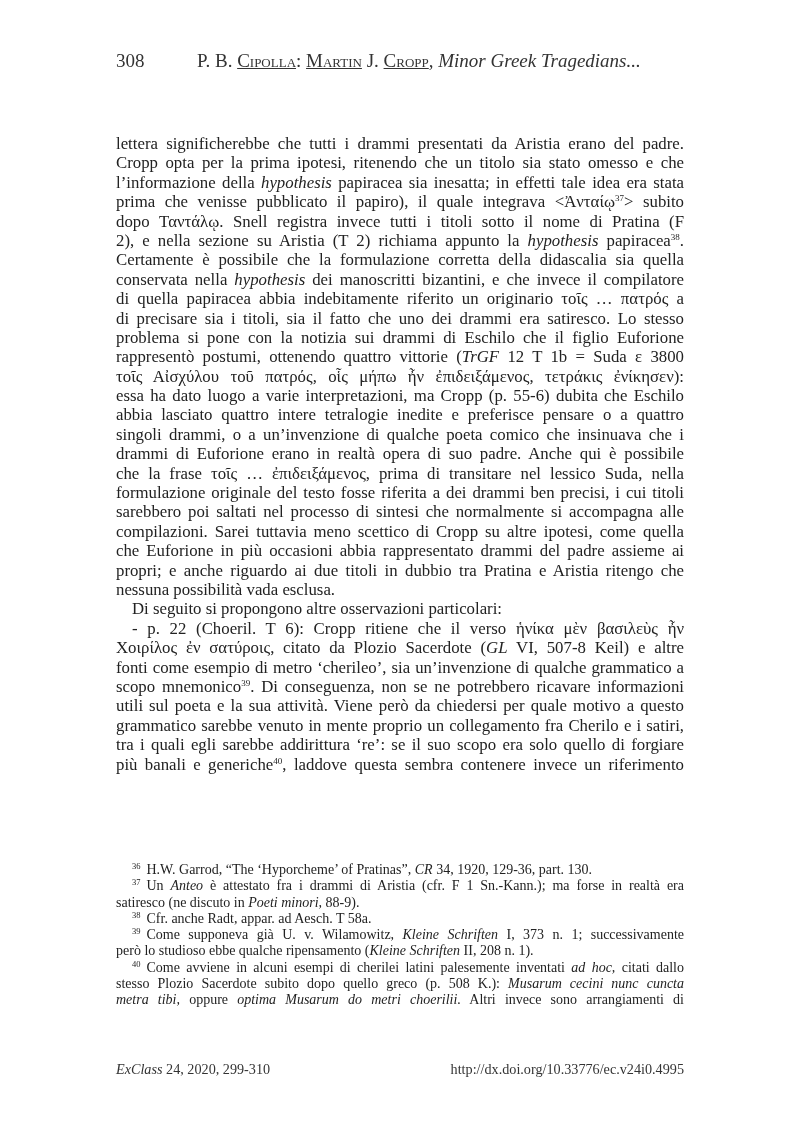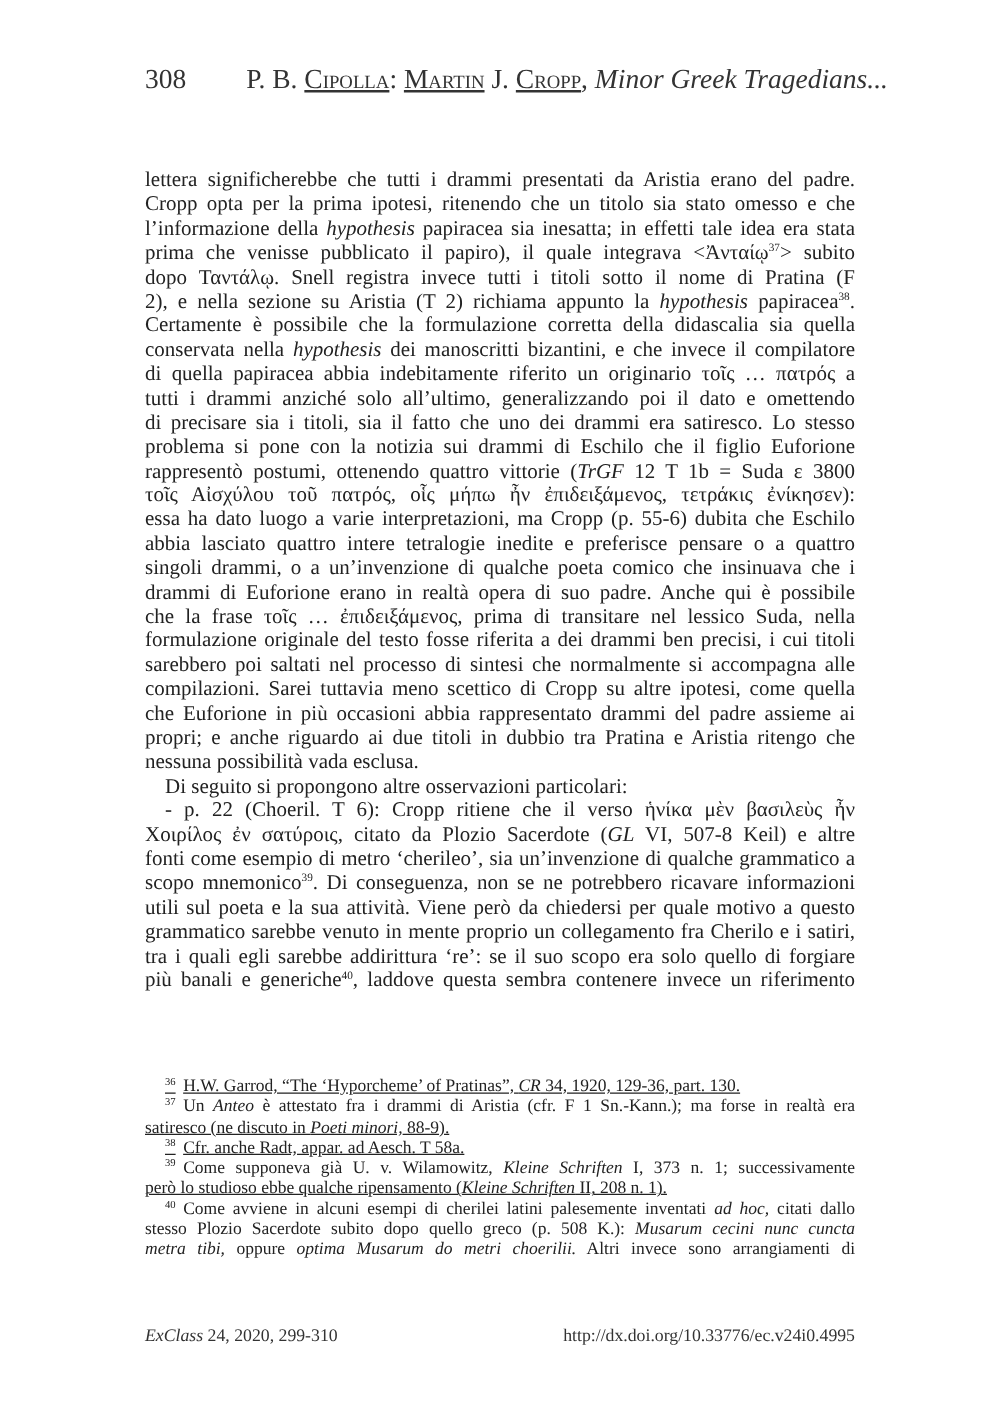--- a/index.html
+++ b/index.html
@@ -1,34 +1,34 @@
 <!DOCTYPE html>
 <html><head>
 <meta charset="utf-8">
 <style>
   html, body { margin: 0; padding: 0; background: #ffffff; }
   body { width: 800px; height: 1129px; position: relative; overflow: hidden;
          font-family: "Liberation Serif", "DejaVu Serif", serif; color: #222; }
   .header { position: absolute; top: 50px; left: 112px; width: 580px; height: 24px;
-            font-size: 22px; color: #333; }
+            font-size: 19px; color: #333; }
   .header .pnum { position: absolute; left: 4px; top: 0; }
   .header .running { position: absolute; left: 85px; top: 0; white-space: nowrap; }
   .sc { font-variant: small-caps; text-decoration: underline; }
   .body { position: absolute; top: 110px; left: 116px; width: 568px; margin-top: 24px; }
   .ln { font-size: 16.8px; line-height: 19.4px; height: 19.4px; white-space: nowrap;
         text-align: justify; text-align-last: justify; display: block; }
   .ln.last { text-align-last: left; }
   .ln.indent { text-indent: 16px; }
   i, .it { font-style: italic; }
   sup { font-size: 9px; line-height: 0; vertical-align: 6px; }
   .notes { position: absolute; top: 862px; left: 116px; width: 568px; }
   .fn { font-size: 14px; line-height: 16.3px; }
   .fn .row { display: block; white-space: nowrap; text-align: justify; text-align-last: justify; height: 16.3px; }
   .fn .row.first { text-indent: 16px; }
-  .fn .row.last { text-align-last: left; text-decoration: underline; }
+  .fn .row.last { text-align-last: left; }
   .fn .num { font-size: 8.5px; vertical-align: 5px; line-height: 0; margin-right: 6px; }
   .footer { position: absolute; top: 1061px; left: 116px; width: 568px; font-size: 14.2px; color: #333; }
   .footer .cite { position: absolute; left: 0; top: 0; }
   .footer .doi { position: absolute; right: 0; top: 0; }
 </style>
 </head>
 <body>
 
 <div class="header">
   <span class="pnum">308</span>
@@ -38,21 +38,20 @@
 <div class="body" id="body">
     <span class="ln"><span>lettera significherebbe che tutti i drammi presentati da Aristia erano del padre.</span></span>
     <span class="ln"><span>Cropp opta per la prima ipotesi, ritenendo che un titolo sia stato omesso e che</span></span>
     <span class="ln"><span>l’informazione della </span><i>hypothesis</i><span> papiracea sia inesatta; in effetti tale idea era stata</span></span>
     <span class="ln"><span>prima che venisse pubblicato il papiro), il quale integrava &lt;Ἀνταίῳ</span><sup>37</sup><span>&gt; subito</span></span>
     <span class="ln"><span>dopo Ταντάλῳ. Snell registra invece tutti i titoli sotto il nome di Pratina (F</span></span>
     <span class="ln"><span>2), e nella sezione su Aristia (T 2) richiama appunto la </span><i>hypothesis</i><span> papiracea</span><sup>38</sup><span>.</span></span>
     <span class="ln"><span>Certamente è possibile che la formulazione corretta della didascalia sia quella</span></span>
     <span class="ln"><span>conservata nella </span><i>hypothesis</i><span> dei manoscritti bizantini, e che invece il compilatore</span></span>
     <span class="ln"><span>di quella papiracea abbia indebitamente riferito un originario τοῖς … πατρός a</span></span>
-    <span class="ln"><span>tutti i drammi anziché solo all’ultimo, generalizzando poi il dato e omettendo</span></span>
     <span class="ln"><span>di precisare sia i titoli, sia il fatto che uno dei drammi era satiresco. Lo stesso</span></span>
     <span class="ln"><span>problema si pone con la notizia sui drammi di Eschilo che il figlio Euforione</span></span>
     <span class="ln"><span>rappresentò postumi, ottenendo quattro vittorie (</span><i>TrGF</i><span> 12 T 1b = Suda ε 3800</span></span>
     <span class="ln"><span>τοῖς Αἰσχύλου τοῦ πατρός, οἷς μήπω ἦν ἐπιδειξάμενος, τετράκις ἐνίκησεν):</span></span>
     <span class="ln"><span>essa ha dato luogo a varie interpretazioni, ma Cropp (p. 55-6) dubita che Eschilo</span></span>
     <span class="ln"><span>abbia lasciato quattro intere tetralogie inedite e preferisce pensare o a quattro</span></span>
     <span class="ln"><span>singoli drammi, o a un’invenzione di qualche poeta comico che insinuava che i</span></span>
     <span class="ln"><span>drammi di Euforione erano in realtà opera di suo padre. Anche qui è possibile</span></span>
     <span class="ln"><span>che la frase τοῖς … ἐπιδειξάμενος, prima di transitare nel lessico Suda, nella</span></span>
     <span class="ln"><span>formulazione originale del testo fosse riferita a dei drammi ben precisi, i cui titoli</span></span>

